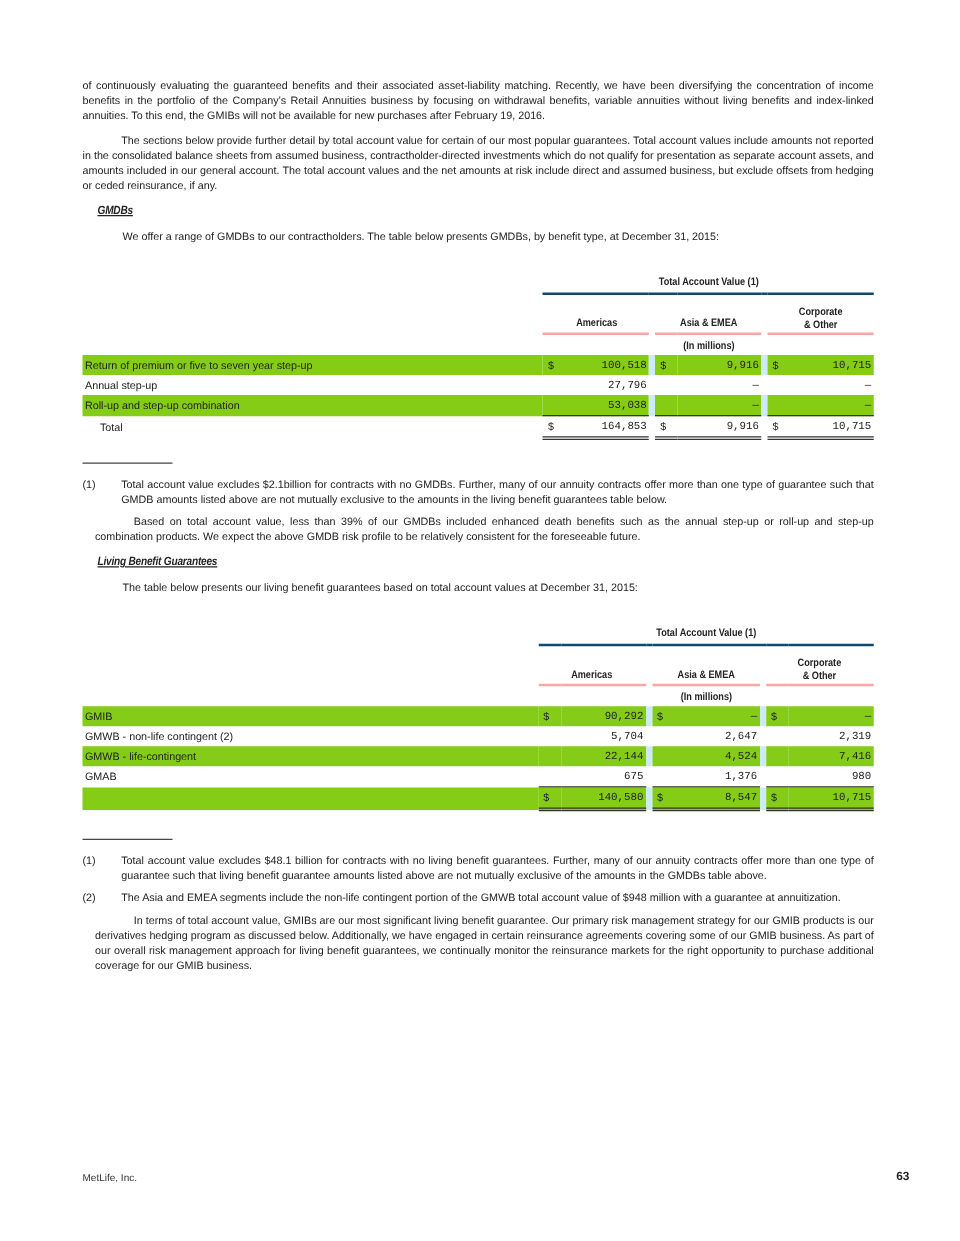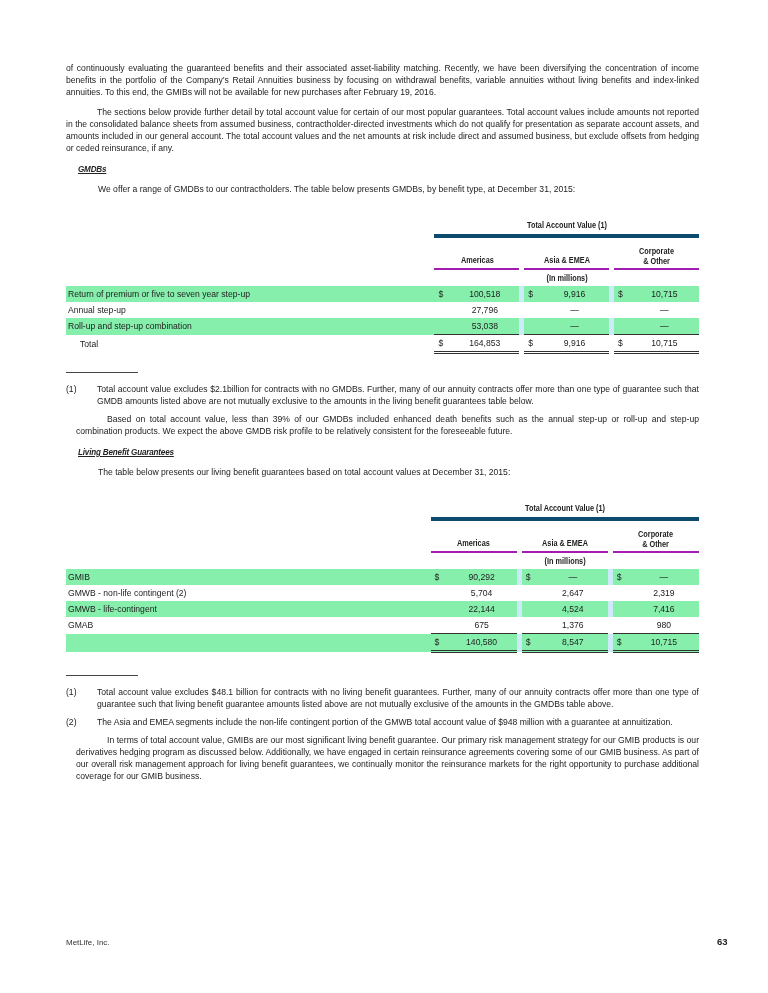--- a/index.html
+++ b/index.html
@@ -9,29 +9,29 @@
   p { margin: 0; text-align: justify; }
   .indent { text-indent: 31px; }
   .gap { margin-top: 8px; }
   .h { font-family: "Liberation Sans", sans-serif; font-weight: bold; font-style: italic; text-decoration: underline;
        font-size: 9.5px; margin: 9px 0 8px 12px; letter-spacing: -0.2px; transform: scaleX(0.85); transform-origin: left; display:inline-block;}
   .lead { margin-left: 32px; }
   table { border-collapse: collapse; width: 633px; font-size: 8.6px; }
   td { padding: 0; height: 16px; }
   .thead td { font-weight: bold; font-size: 8.6px; text-align: center; transform-origin: center; }
   .cond { display:inline-block; transform: scaleX(0.85); }
-  .tavline td.c { border-bottom: 4px solid #0c4a6e; }
+  .tavline td.c { border-bottom: 2px solid #0c4a6e; }
   .colhdr td { height: 28px; vertical-align: bottom; padding-bottom: 2px; }
-  .colhdr td.c { border-bottom: 2px solid #a21caf; }
+  .colhdr td.c { border-bottom: 2px solid #fca5a5; }
   .inmil td { height: 16px; }
-  .shade td.lbl, .shade td.cell { background: #86efac; }
+  .shade td.lbl, .shade td.cell { background: #84cc16; }
   .shade td.sp { background: #cdeaf8; }
   td.lbl { padding-left: 2px; width: 362px; }
   td.ds { width: 14px; text-align: left; padding-left: 4px; }
-  td.num { width: 66px; text-align: center; padding-right: 2px; }
+  td.num { width: 66px; text-align: right; padding-right: 2px; font-family: Liberation Mono, monospace; }
   td.sp { width: 5px; }
   .total td.ds, .total td.num { border-top: 1px solid #333; border-bottom: 3px double #333; }
   .fnline { width: 72px; border-top: 1px solid #444; margin: 18px 0 10px 0; }
   .fn { display: flex; margin-bottom: 6px; }
   .fn .n { width: 31px; flex: none; }
   .fn p { flex: 1; }
   .footer-left { position: absolute; left: 66px; top: 938px; font-size: 8px; color: #333; }
   .footer-right { position: absolute; left: 686px; top: 936px; font-size: 9.5px; font-weight: bold; margin-left: 31px; }
 </style>
 </head>

